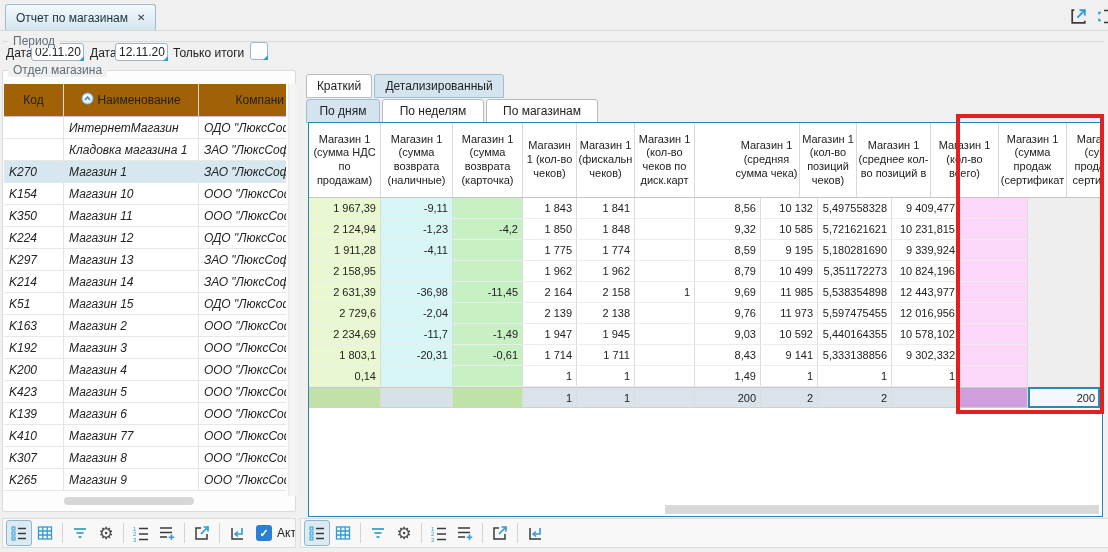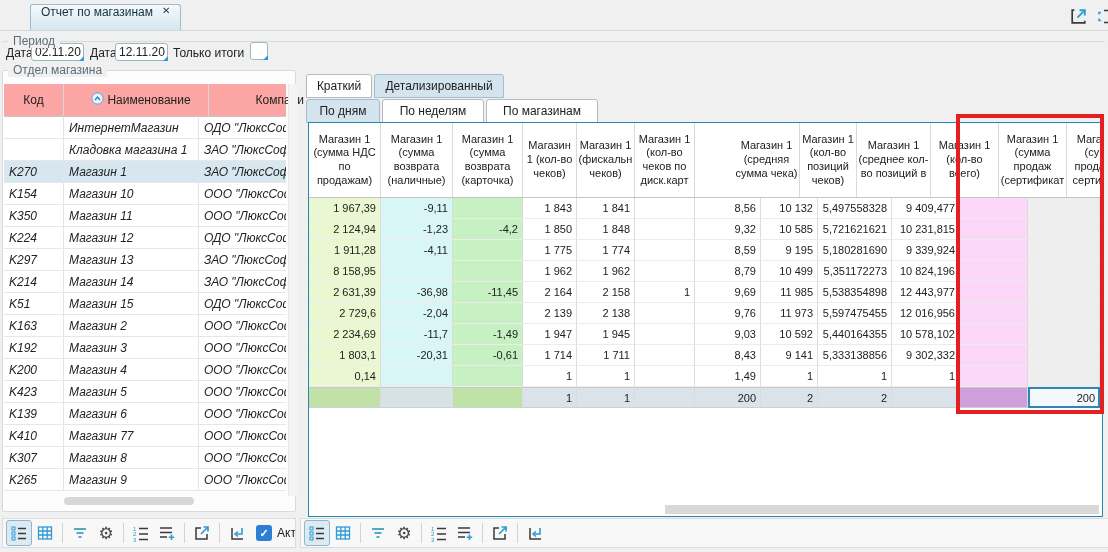--- a/index.html
+++ b/index.html
@@ -1,43 +1,43 @@
 <!DOCTYPE html>
 <html style="--col_sales: #eaf8d1; --col_return_cash: #d8f6f6; --col_return_card: #c7f1c3; --col_cert_sales: #fbd7fa; --col_cert_sold: #eeeeee; --total_sales: #c2e1a9; --total_return_cash: #d7e2e7; --total_return_card: #bfe3a7; --total_default: #d9e3e9; --total_cert_sales: #cf9edd; --highlight_box: #e32020; --selection: #2d86b3; --accent_blue: #2e9bd6;"><head>
 <meta charset="utf-8">
 <style>
   html,body{margin:0;padding:0;background:#e8e8e8;}
   #app{position:relative;width:1108px;height:552px;background:#f0f0f0;
        font-family:"Liberation Sans",sans-serif;font-size:12px;color:#222;overflow:hidden;}
 
   
   .tabbar{position:absolute;left:0;top:0;width:1108px;height:30px;background:#f0f0f0;border-bottom:1px solid #d8d8d8;}
-  .tab{position:absolute;left:5px;top:4px;height:26px;padding:0 10px;display:flex;gap:9px;
+  .tab{position:absolute;left:5px;top:4px;height:26px;padding:0 10px;display:flex;align-items:center;gap:9px;
        background:linear-gradient(#f4f9fc,#d4e6f0);border:1px solid #9dbccd;border-bottom:none;
-       border-radius:3px 3px 0 0;color:#16323f;box-sizing:border-box;margin-left:25px;}
+       border-radius:3px 3px 0 0;color:#16323f;box-sizing:border-box;}
   .tab .x{font-size:10px;color:#333;}
   .tab .x::before{content:"✕";}
   .winicons{position:absolute;right:2px;top:6px;display:flex;gap:7px;align-items:center;}
 
   
   .grp-label{position:absolute;background:#f0f0f0;padding:0 5px;color:#5e6e78;z-index:3;}
   .grpbox{position:absolute;border:1px solid #dadada;border-radius:2px;box-sizing:border-box;}
   .period-box{left:2px;top:41px;width:1103px;height:23px;border-bottom:none;border-left:none;border-right:none;}
   .left-box{left:2px;top:70px;width:294px;height:442px;background:#fdfdfd;}
 
   .plabel{position:absolute;top:46px;}
   .inp{position:absolute;top:43px;height:18px;background:#fff;border:1px solid #9db6c4;border-radius:3px;
        box-sizing:border-box;display:flex;align-items:center;padding:0 3px;}
   .inp::after,.cbx::after{content:"";position:absolute;right:-1px;bottom:-1px;
        border-left:5px solid transparent;border-bottom:5px solid #2e9bd6;}
   .cbx{position:absolute;top:42px;width:18px;height:18px;background:#fff;border:1px solid #9db6c4;border-radius:3px;box-sizing:border-box;}
 
   
   .ltable{position:absolute;left:4px;top:84px;width:282px;background:#fff;}
-  .lhead{display:flex;height:32px;background:#fca5a5;border-bottom:1px solid #c7c7c7;gap:10px;}
+  .lhead{display:flex;height:32px;background:#a16207;border-bottom:1px solid #c7c7c7;}
   .lh{box-sizing:border-box;border-right:1px solid #d8d8d8;display:flex;align-items:center;justify-content:center;
       gap:3px;white-space:nowrap;overflow:hidden;}
   .lh.right{justify-content:flex-end;padding-right:2px;}
   .lrow{display:flex;height:22px;}
   .lrow.sel{background:#d6e7f0;}
   .lcell{box-sizing:border-box;border-right:1px solid #e4e4e4;border-bottom:1px solid #e7e7e7;
          display:flex;align-items:center;padding:0 5px;white-space:nowrap;overflow:hidden;font-style:italic;}
   .lhscroll{position:absolute;left:64px;top:497px;width:130px;height:8px;background:#d7d7d7;border-radius:4px;}
   .lvscroll{position:absolute;left:288px;top:84px;width:8px;height:412px;background:#f4f4f4;border-left:1px solid #e8e8e8;}
 
@@ -368,21 +368,21 @@
           <div class="rcell " style="flex: 0 0 58px;">1 774</div>
           <div class="rcell " style="flex: 0 0 60px;"></div>
           <div class="rcell " style="flex: 0 0 66px;">8,59</div>
           <div class="rcell " style="flex: 0 0 57px;">9 195</div>
           <div class="rcell " style="flex: 0 0 74px;">5,180281690</div>
           <div class="rcell " style="flex: 0 0 68px;">9 339,924</div>
           <div class="rcell c-cert1" style="flex: 0 0 68px;"></div>
           <div class="rcell c-cert2" style="flex: 0 0 72px;"></div>
         </div>
         <div class="rrow">
-          <div class="rcell c-sales" style="flex: 0 0 72px;">8 158,95</div>
+          <div class="rcell c-sales" style="flex: 0 0 72px;">2 158,95</div>
           <div class="rcell c-cash" style="flex: 0 0 72px;"></div>
           <div class="rcell c-card" style="flex: 0 0 70px;"></div>
           <div class="rcell " style="flex: 0 0 54px;">1 962</div>
           <div class="rcell " style="flex: 0 0 58px;">1 962</div>
           <div class="rcell " style="flex: 0 0 60px;"></div>
           <div class="rcell " style="flex: 0 0 66px;">8,79</div>
           <div class="rcell " style="flex: 0 0 57px;">10 499</div>
           <div class="rcell " style="flex: 0 0 74px;">5,351172273</div>
           <div class="rcell " style="flex: 0 0 68px;">10 824,196</div>
           <div class="rcell c-cert1" style="flex: 0 0 68px;"></div>

